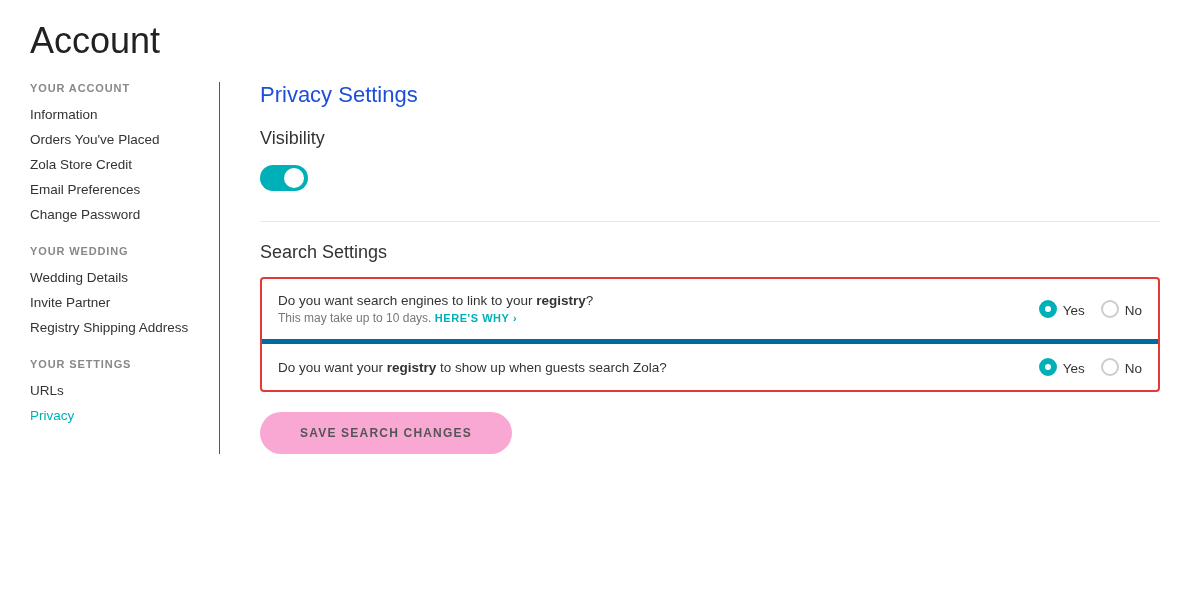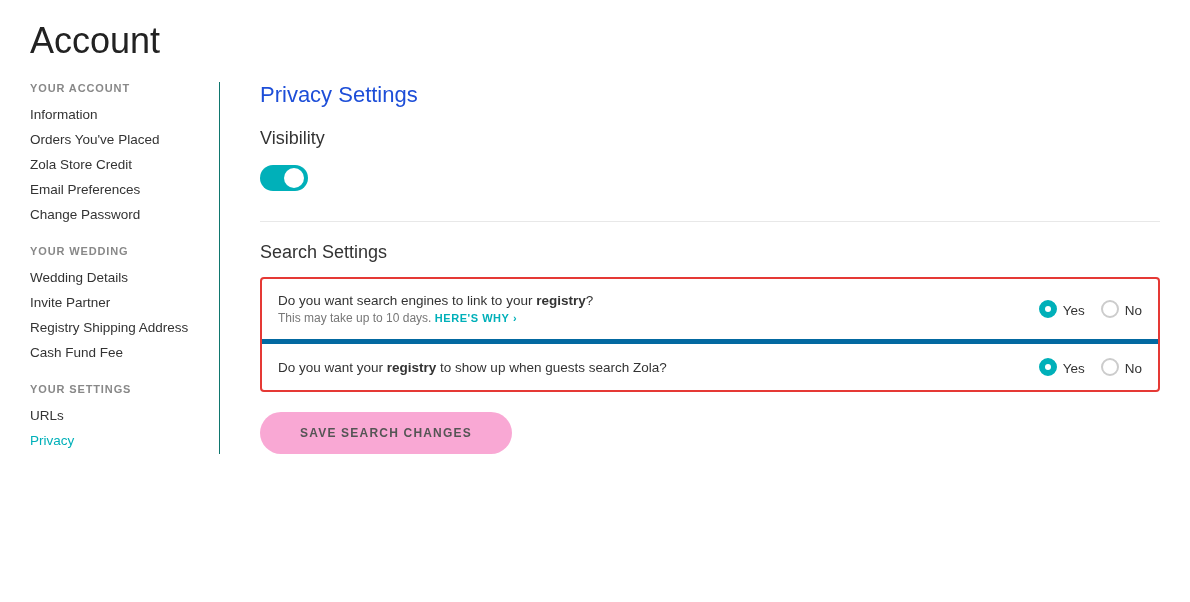--- a/index.html
+++ b/index.html
@@ -242,21 +242,20 @@
       <a class="sidebar-item">Orders You've Placed</a>
       <a class="sidebar-item">Zola Store Credit</a>
       <a class="sidebar-item">Email Preferences</a>
       <a class="sidebar-item">Change Password</a>
 
       <div class="sidebar-section-label">YOUR WEDDING</div>
 
       <a class="sidebar-item">Wedding Details</a>
       <a class="sidebar-item">Invite Partner</a>
       <a class="sidebar-item">Registry Shipping Address</a>
-      <a class="sidebar-item">Cash Fund Fee</a>
 
       <div class="sidebar-section-label">YOUR SETTINGS</div>
 
       <a class="sidebar-item">URLs</a>
       <a class="sidebar-item active">Privacy</a>
     </nav>
 
     <main class="main-content">
       <h2 class="section-title">Privacy Settings</h2>
 

